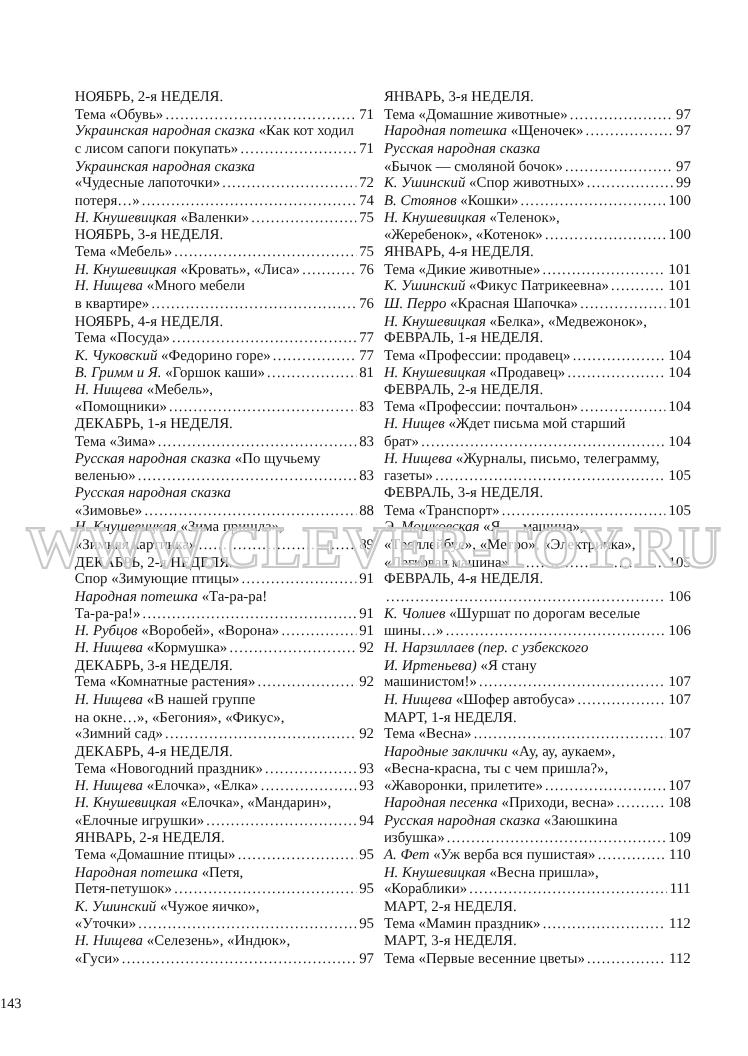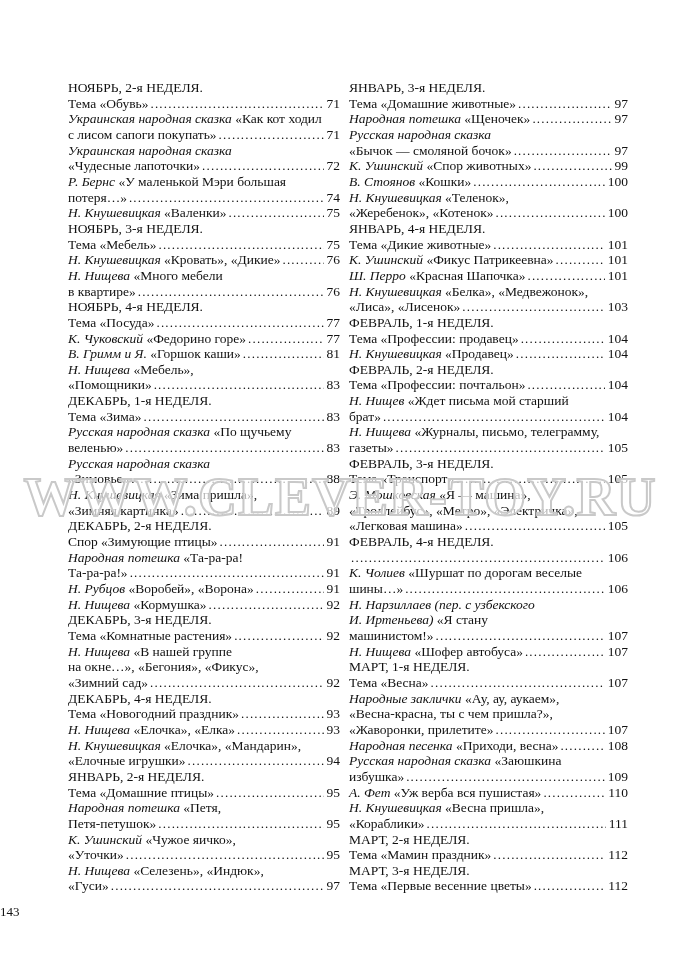--- a/index.html
+++ b/index.html
@@ -108,45 +108,41 @@
         </div>
         <div class="line">
           <span class="it">Украинская народная сказка</span>
         </div>
         <div class="line">
           <span class="tx">«Чудесные лапоточки»</span>
           <span class="dots"></span>
           <span class="pg">72</span>
         </div>
         <div class="line">
-          <span class="it">Р. Бернс</span>
-          <span class="tx"> «У маленькой Мэри большая</span>
-        </div>
-        <div class="line">
           <span class="tx">потеря…»</span>
           <span class="dots"></span>
           <span class="pg">74</span>
         </div>
         <div class="line">
           <span class="it">Н. Кнушевицкая</span>
           <span class="tx"> «Валенки»</span>
           <span class="dots"></span>
           <span class="pg">75</span>
         </div>
         <div class="line header">
           <span class="tx">НОЯБРЬ, 3-я НЕДЕЛЯ.</span>
         </div>
         <div class="line">
           <span class="tx">Тема «Мебель»</span>
           <span class="dots"></span>
           <span class="pg">75</span>
         </div>
         <div class="line">
           <span class="it">Н. Кнушевицкая</span>
-          <span class="tx"> «Кровать», «Дикие»</span>
+          <span class="tx"> «Кровать», «Лиса»</span>
           <span class="dots"></span>
           <span class="pg">76</span>
         </div>
         <div class="line">
           <span class="it">Н. Нищева</span>
           <span class="tx"> «Много мебели</span>
         </div>
         <div class="line">
           <span class="tx">в квартире»</span>
           <span class="dots"></span>
@@ -383,25 +379,20 @@
         </div>
         <div class="line">
           <span class="it">Ш. Перро</span>
           <span class="tx"> «Красная Шапочка»</span>
           <span class="dots"></span>
           <span class="pg">101</span>
         </div>
         <div class="line">
           <span class="it">Н. Кнушевицкая</span>
           <span class="tx"> «Белка», «Медвежонок»,</span>
-        </div>
-        <div class="line">
-          <span class="tx">«Лиса», «Лисенок»</span>
-          <span class="dots"></span>
-          <span class="pg">103</span>
         </div>
         <div class="line header">
           <span class="tx">ФЕВРАЛЬ, 1-я НЕДЕЛЯ.</span>
         </div>
         <div class="line">
           <span class="tx">Тема «Профессии: продавец»</span>
           <span class="dots"></span>
           <span class="pg">104</span>
         </div>
         <div class="line">

